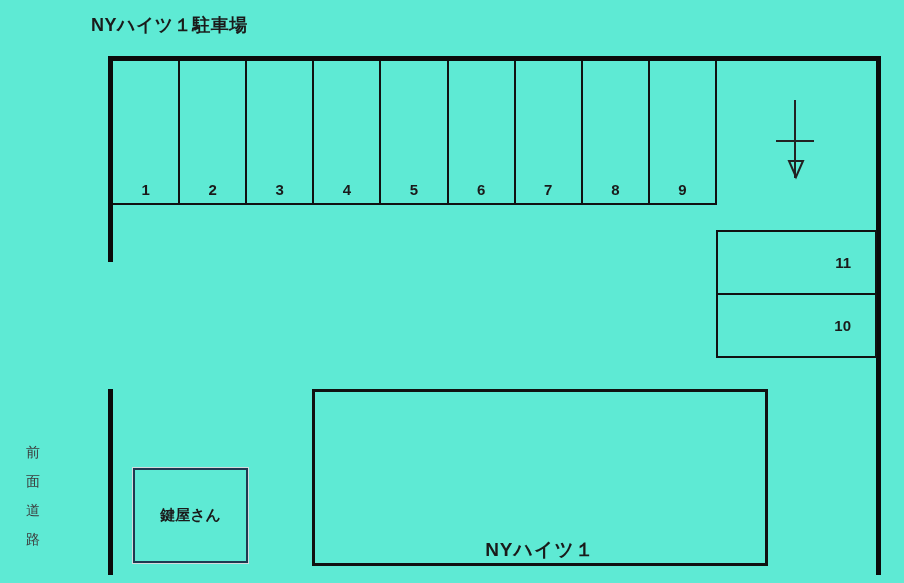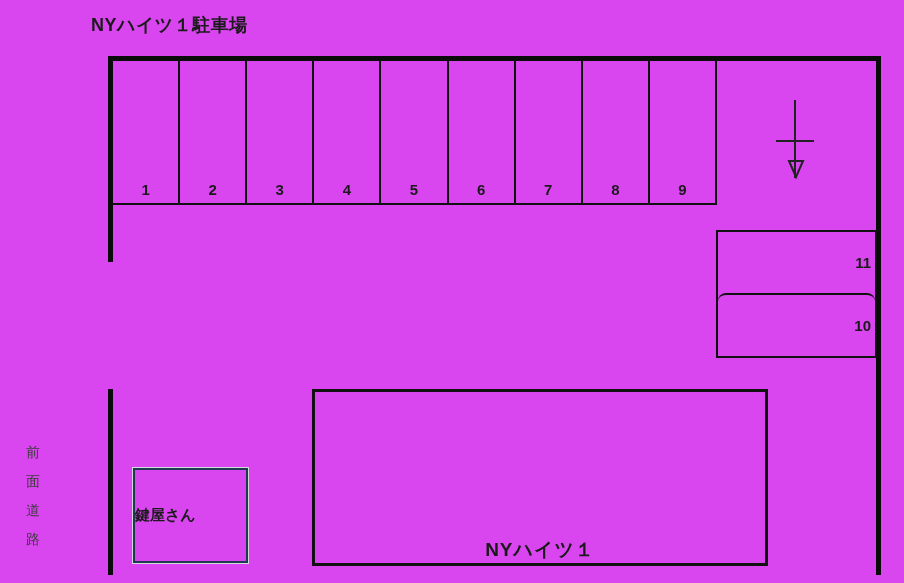--- a/index.html
+++ b/index.html
@@ -1,17 +1,17 @@
 <!DOCTYPE html>
 <html><head>
 <meta charset="utf-8">
 <style>
   html,body{margin:0;padding:0;background:#ffffff;}
   .stage{
-    position:relative;width:904px;height:583px;background:#d946ef;overflow:hidden;
+    position:relative;width:904px;height:583px;background:#5eead4;overflow:hidden;
     font-family:"Liberation Sans","DejaVu Sans",sans-serif;color:#1a1a1a;
   }
   .abs{position:absolute;}
   .title{
     left:91px;top:13px;font-size:18px;font-weight:700;letter-spacing:.5px;color:#1a1a1a;
   }
   
   .wall{background:#0b0b0b;}
   .wall-top{left:108px;top:56px;width:773px;height:5px;}
   .wall-right{left:876px;top:56px;width:5px;height:519px;}
@@ -28,34 +28,34 @@
     padding-bottom:5px;font-size:15px;font-weight:700;
   }
   
   .side-stalls{
     left:716px;top:230px;width:161px;height:128px;
     border:2px solid #111;box-sizing:border-box;
     display:flex;flex-direction:column;
   }
   .side-stall{
     flex:1 1 0;display:flex;align-items:center;justify-content:flex-end;
-    padding-right:4px;font-size:15px;font-weight:700;box-sizing:border-box;
+    padding-right:24px;font-size:15px;font-weight:700;box-sizing:border-box;
   }
-  .side-stall + .side-stall{border-top:2px solid #111;border-radius:8px;}
+  .side-stall + .side-stall{border-top:2px solid #111;}
   
   .main-building{
     left:312px;top:389px;width:456px;height:177px;
     border:3px solid #111;box-sizing:border-box;
     display:flex;align-items:flex-end;justify-content:center;
     font-size:19px;font-weight:700;letter-spacing:1px;
   }
   .shop{
     left:133px;top:468px;width:115px;height:95px;
     border:2px solid #1e3a50;box-shadow:0 0 0 1px #d6dadd;box-sizing:border-box;
-    display:flex;align-items:center;justify-content:flex-start;
+    display:flex;align-items:center;justify-content:center;
     font-size:15px;font-weight:700;
   }
   
   .road-label{
     left:24px;top:438px;width:18px;
     font-size:14px;color:#3c3c3c;text-align:center;line-height:29px;
     font-weight:400;
   }
   .road-label div{height:29px;}
   

